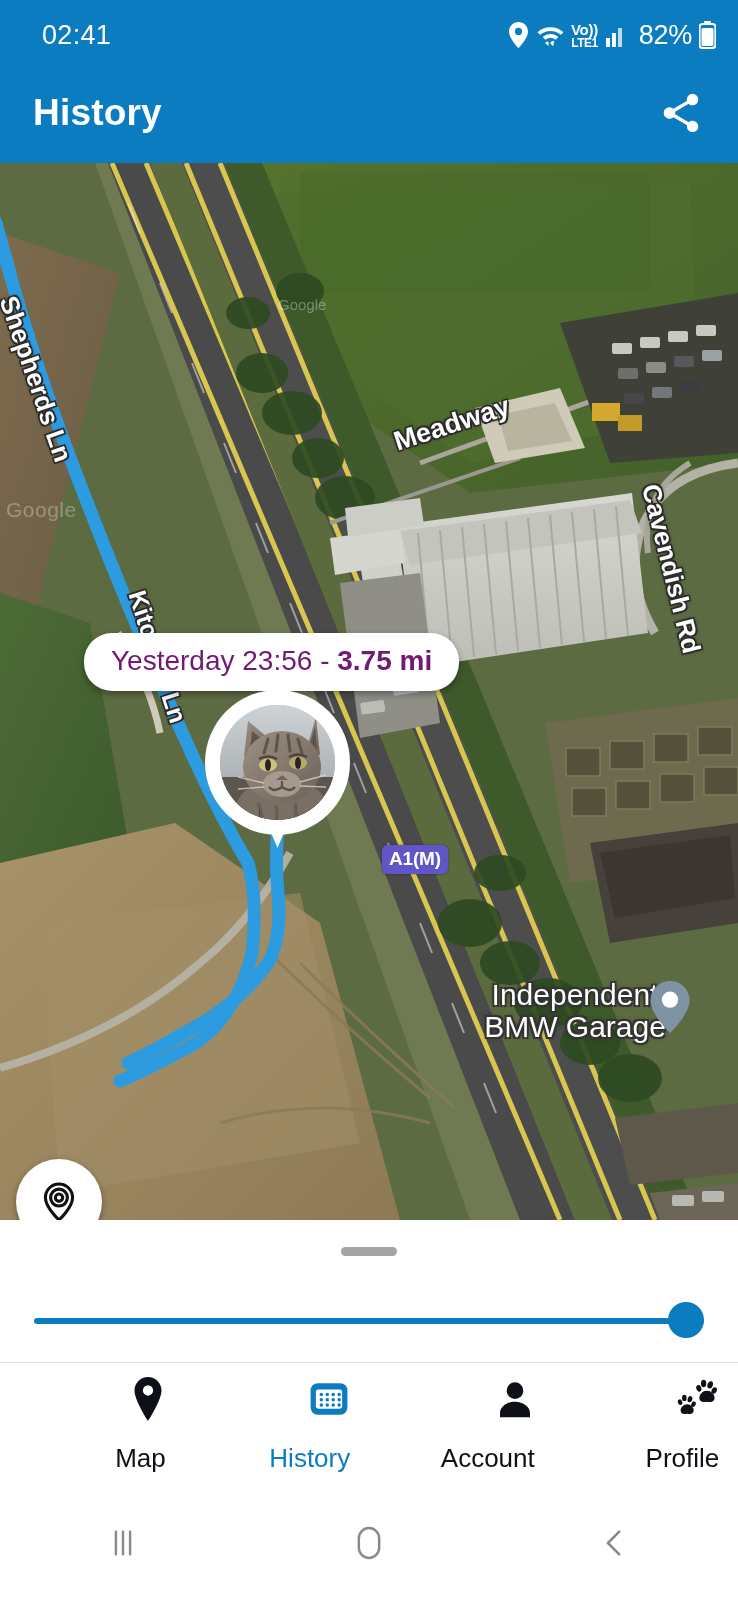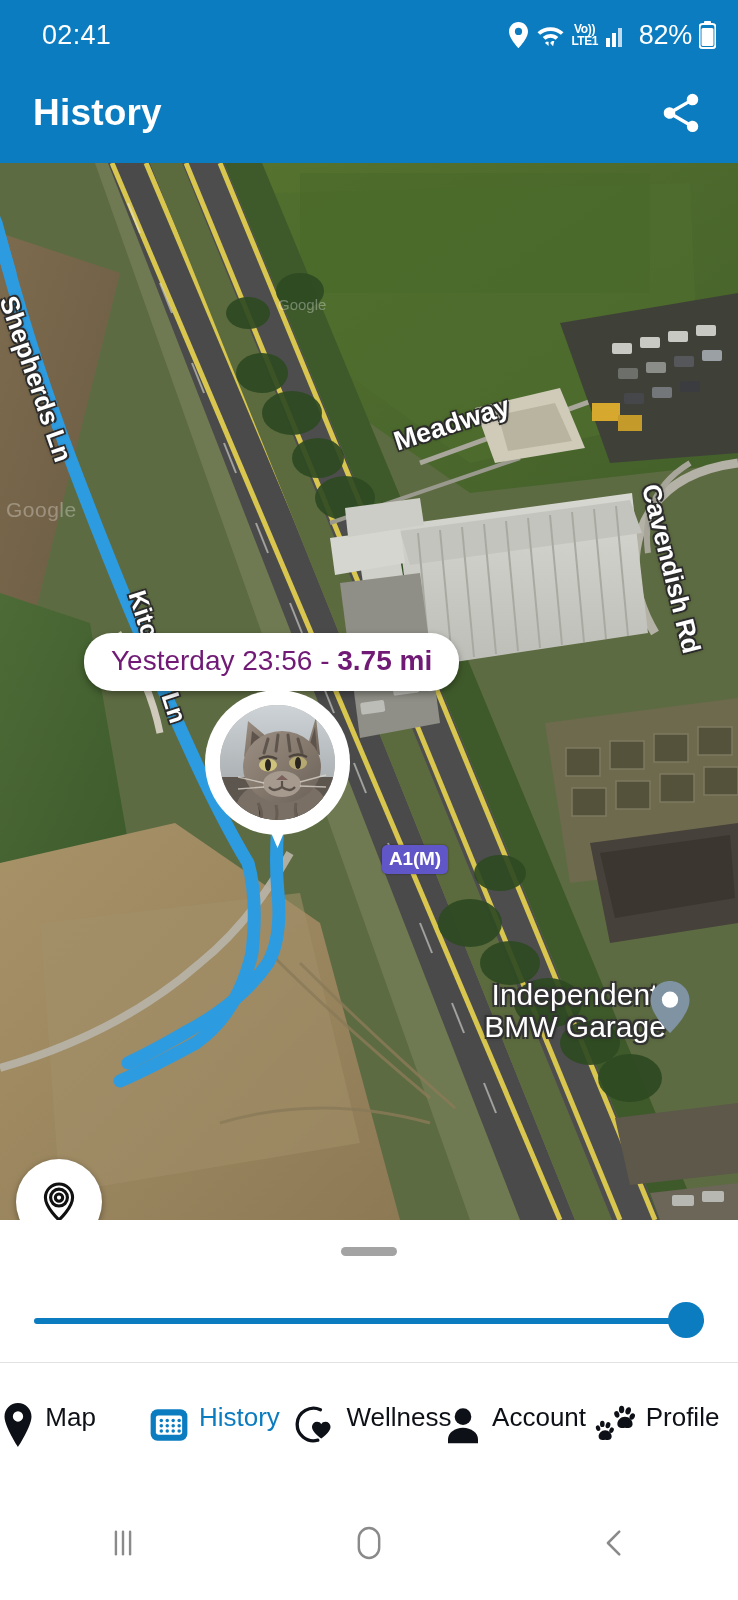--- a/index.html
+++ b/index.html
@@ -15,21 +15,21 @@
   .statusbar {
     position:absolute; top:0; left:0; width:738px; height:62px;
     background:#0C7CC0; color:#fff;
     display:flex; align-items:center; justify-content:space-between;
     padding:8px 22px 0 42px;
   }
   .clock { font-size:27px; font-weight:400; letter-spacing:0.3px; }
   .sb-right { display:flex; align-items:center; gap:7px; }
   .sb-ico { display:flex; align-items:center; }
   .volte { display:flex; flex-direction:column; align-items:center; line-height:1; margin-left:-2px; }
-  .volte .v1 { font-size:12px; font-weight:700; letter-spacing:-0.3px;}
+  .volte .v1 { font-size:15px; font-weight:700; letter-spacing:-0.3px;}
   .volte .v2 { font-size:12px; font-weight:700; letter-spacing:-0.5px; }
   .batt-pct { font-size:27px; font-weight:500; margin-left:3px; letter-spacing:-0.3px;}
 
   
   .appbar {
     position:absolute; top:62px; left:0; width:738px; height:101px;
     background:#0C7CC0; color:#fff;
     display:flex; align-items:center; justify-content:space-between;
     padding:0 30px 0 33px;
   }
@@ -125,21 +125,21 @@
     position:absolute; right:0; top:-13px; width:36px; height:36px;
     border-radius:50%; background:#0C7CC0;
   }
 
   
   .bottomnav {
     position:absolute; top:1364px; left:0; width:738px; height:122px;
     background:#fff; display:flex; align-items:center; justify-content:space-around;
   }
   .navitem {
-    display:flex; flex-direction:row; align-items:flex-start; gap:9px;
+    display:flex; flex-direction:column; align-items:flex-end; gap:21px;
     width:147px; color:#0d1016;
   }
   .navitem .lbl { font-size:26px; font-weight:400; }
   .navitem.active { color:#0C7CC0; }
   .navicon { height:46px; display:flex; align-items:center; justify-content:center; }
 
   
   .sysnav {
     position:absolute; top:1486px; left:0; width:738px; height:114px;
     background:#fff; display:flex; align-items:center; justify-content:space-around;
@@ -509,29 +509,20 @@
             <circle cx="7.6" cy="15.4" r="1"></circle>
               <circle cx="11" cy="15.4" r="1"></circle>
               <circle cx="14.4" cy="15.4" r="1"></circle>
               <circle cx="17.8" cy="15.4" r="1"></circle>
           </g>
         </svg>
       </span>
       <span class="lbl">History</span>
     </div>
 
-    <div class="navitem">
-      <span class="navicon">
-        <svg width="42" height="42" viewBox="0 0 24 24">
-          <path fill="none" stroke="currentColor" stroke-width="1.9" stroke-linecap="round" d="M14.5 3.3A9.3 9.3 0 1013 20.7"></path>
-          <path fill="currentColor" d="M17.4 10.2c-1 0-1.9.5-2.4 1.3-.5-.8-1.4-1.3-2.4-1.3a2.9 2.9 0 00-2.9 2.9c0 3.1 5.3 6.6 5.3 6.6s5.3-3.5 5.3-6.6a2.9 2.9 0 00-2.9-2.9z"></path>
-        </svg>
-      </span>
-      <span class="lbl">Wellness</span>
-    </div>
 
     <div class="navitem">
       <span class="navicon">
         <svg width="40" height="42" viewBox="0 0 24 24">
           <circle cx="12" cy="7" r="5" fill="currentColor"></circle>
           <path fill="currentColor" d="M12 13.6c-5 0-9 3.1-9 6.9v2.5h18v-2.5c0-3.8-4-6.9-9-6.9z"></path>
         </svg>
       </span>
       <span class="lbl">Account</span>
     </div>

